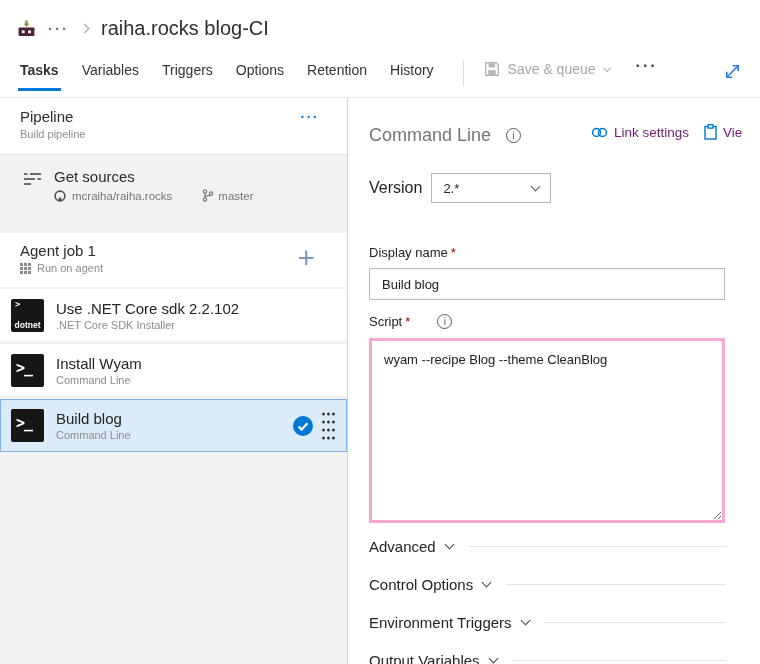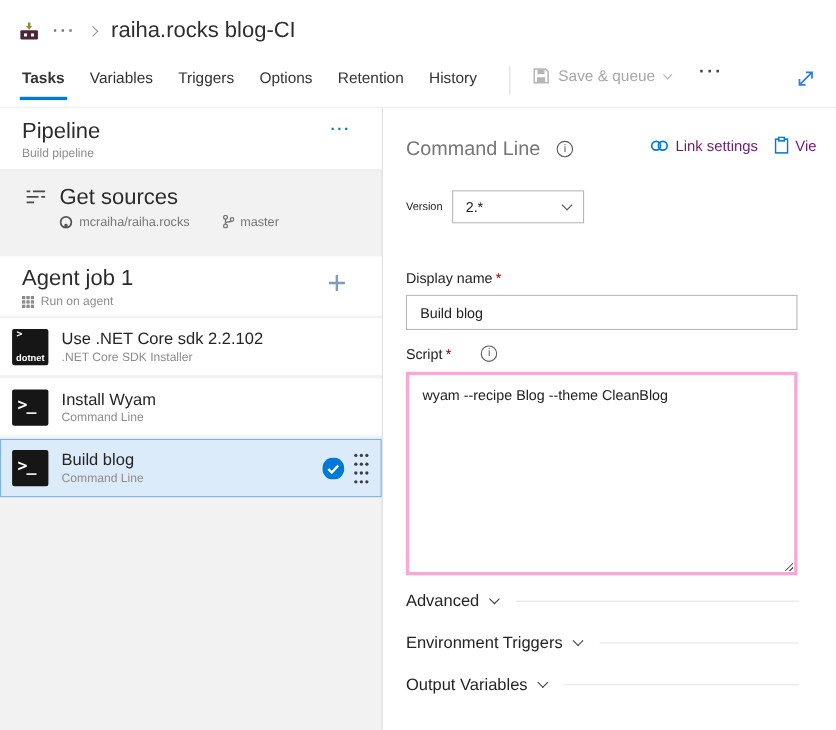--- a/index.html
+++ b/index.html
@@ -24,21 +24,21 @@
   .more-cmd{color:#444;font-size:16px;font-weight:bold;letter-spacing:2px;margin:2px 0 0 26px;cursor:pointer;line-height:1}
   .expand-btn{margin:6px 18px 0 auto;cursor:pointer;display:flex}
 
   
   .main{display:flex;height:566px}
   .left{width:348px;background:#f2f2f2;border-right:1px solid #d6d6d6;flex:none}
   .right{flex:1;background:#fff;position:relative;padding:25px 0 0 21px;overflow:hidden}
 
   
   .pipeline-card{background:#fff;height:57px;padding:10px 16px 0 20px;position:relative;border-bottom:1px solid #e4e4e4;cursor:pointer}
-  .card-title{font-size:20px;color:#2b2b2b}
+  .card-title{font-size:15px;color:#2b2b2b}
   .card-sub{font-size:11px;color:#8c8c8c;margin-top:3px}
   .pipeline-more{position:absolute;right:28px;top:12px;color:#0078d7;font-size:14px;font-weight:bold;letter-spacing:1.5px;cursor:pointer;line-height:1}
   .get-sources{height:66px;display:flex;padding:13px 0 0 24px;cursor:pointer}
   .gs-icon{margin:4px 12px 0 0;flex:none}
   .gs-meta{display:flex;align-items:center;margin-top:4px;font-size:11.5px;color:#777}
   .gs-meta .repo{margin-left:6px}
   .gs-meta .branch-wrap{display:flex;align-items:center;margin-left:30px}
   .gs-meta .branch{margin-left:5px}
   .spacer12{height:12px}
   .agent-card{background:#fff;height:54px;padding:9px 16px 0 20px;position:relative;cursor:pointer}
@@ -61,21 +61,21 @@
   
   .rp-header{display:flex;align-items:center;position:relative;height:24px}
   .rp-title{font-size:18px;color:#767676;font-weight:400}
   .info{width:15px;height:15px;border:1px solid #5a5a5a;border-radius:50%;color:#5a5a5a;font-size:10px;display:inline-flex;align-items:center;justify-content:center;flex:none;cursor:pointer}
   .rp-header .info{margin-left:15px}
   .hdr-links{position:absolute;left:222px;top:1px;display:flex;align-items:center;white-space:nowrap;color:#701a75;font-size:13.5px}
   .hdr-links .lnk{display:flex;align-items:center;cursor:pointer}
   .hdr-links .lnk svg{margin-right:6px}
   .hdr-links .lnk + .lnk{margin-left:15px}
   .version-row{display:flex;align-items:center;margin-top:26px}
-  .version-row .vlabel{font-size:10px;color:#222;margin-right:9px}
+  .version-row .vlabel{font-size:16px;color:#222;margin-right:9px}
   .dropdown{width:120px;height:30px;border:1px solid #b8b8b8;background:#fff;display:flex;align-items:center;padding:0 11px;font-size:13px;color:#222;cursor:pointer}
   .dropdown .chev-dd{width:7px;height:7px;border-right:1.4px solid #555;border-bottom:1.4px solid #555;transform:rotate(45deg);margin:-3px 0 0 auto}
   .field-label{font-size:13px;color:#222}
   .req{color:#a80000;margin-left:3px}
   .dn-label{margin-top:42px}
   .text-input{width:356px;height:32px;border:1px solid #b8b8b8;margin-top:8px;padding:0 12px;font-size:13px;color:#222;font-family:"Liberation Sans",sans-serif;display:block;outline:none;background:#fff}
   .script-label-row{display:flex;align-items:flex-end;margin-top:14px}
   .script-label-row .info{margin-left:27px}
   .script-area{width:356px;height:185px;border:3px solid #f9a8d4;margin-top:9px;padding:9px 12px;font-size:13px;color:#222;font-family:"Liberation Sans",sans-serif;display:block;outline:none;resize:both;line-height:1.5}
   .sec-row{display:flex;align-items:center;height:38px;cursor:pointer}
@@ -303,20 +303,25 @@
         <span class="info">i</span>
       </div>
       <textarea class="script-area" spellcheck="false" style="">wyam --recipe Blog --theme CleanBlog</textarea>
 
       <div class="sec-row first">
         <span class="sec-label">Advanced</span>
         <span class="chev-sec"></span>
         <span class="sec-line"></span>
       </div>
       <div class="sec-row">
+        <span class="sec-label">Control Options</span>
+        <span class="chev-sec"></span>
+        <span class="sec-line"></span>
+      </div>
+      <div class="sec-row">
         <span class="sec-label">Environment Triggers</span>
         <span class="chev-sec"></span>
         <span class="sec-line"></span>
       </div>
       <div class="sec-row">
         <span class="sec-label">Output Variables</span>
         <span class="chev-sec"></span>
         <span class="sec-line"></span>
       </div>
 

